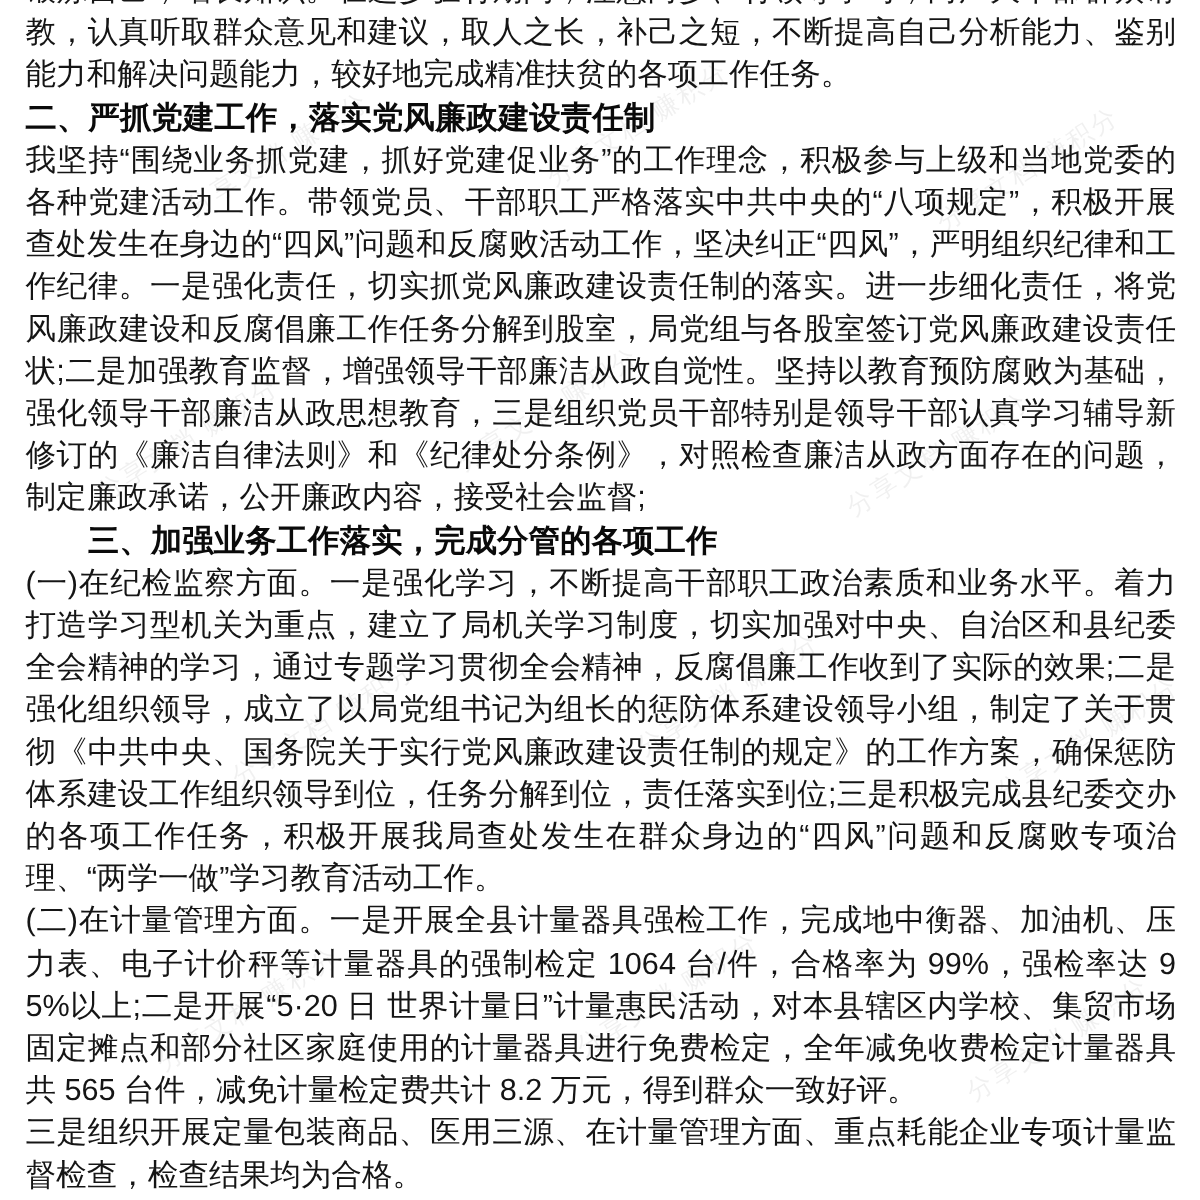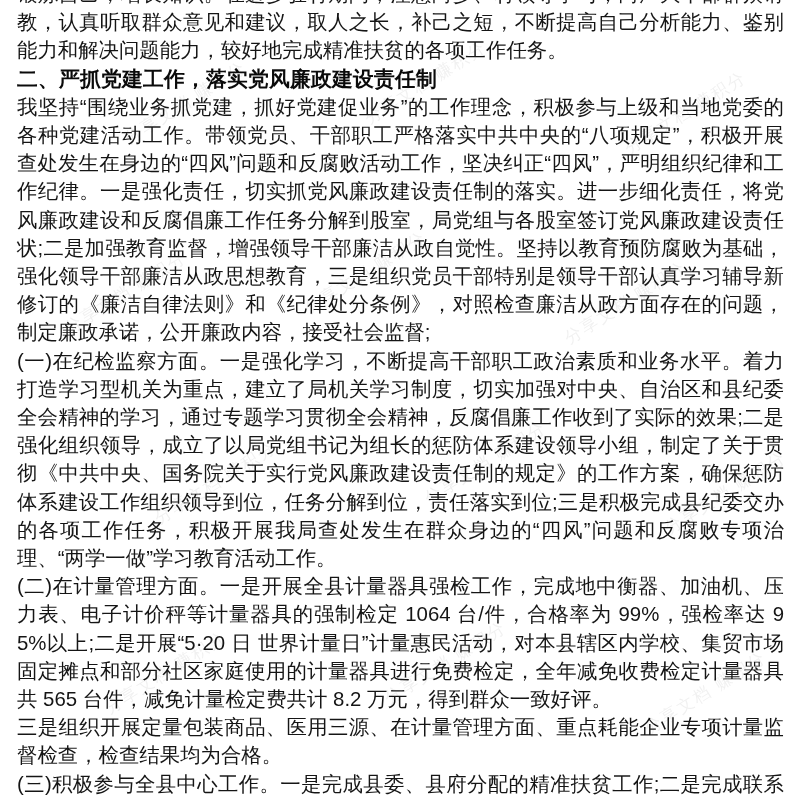--- a/index.html
+++ b/index.html
@@ -94,20 +94,21 @@
   </div>
 
   <div id="doc">
 
     <p class="para">锻炼自己，增长知识。在进乡驻村期间，注意向乡、村领导学习，向广大干部群众请教，认真听取群众意见和建议，取人之长，补己之短，不断提高自己分析能力、鉴别能力和解决问题能力，较好地完成精准扶贫的各项工作任务。</p>
 
     <p class="heading">二、严抓党建工作，落实党风廉政建设责任制</p>
 
     <p class="para">我坚持“围绕业务抓党建，抓好党建促业务”的工作理念，积极参与上级和当地党委的各种党建活动工作。带领党员、干部职工严格落实中共中央的“八项规定”，积极开展查处发生在身边的“四风”问题和反腐败活动工作，坚决纠正“四风”，严明组织纪律和工作纪律。一是强化责任，切实抓党风廉政建设责任制的落实。进一步细化责任，将党风廉政建设和反腐倡廉工作任务分解到股室，局党组与各股室签订党风廉政建设责任状;二是加强教育监督，增强领导干部廉洁从政自觉性。坚持以教育预防腐败为基础，强化领导干部廉洁从政思想教育，三是组织党员干部特别是领导干部认真学习辅导新修订的《廉洁自律法则》和《纪律处分条例》，对照检查廉洁从政方面存在的问题，制定廉政承诺，公开廉政内容，接受社会监督;</p>
 
+    <p class="heading indent">三、加强业务工作落实，完成分管的各项工作</p>
 
     <p class="para">(一)在纪检监察方面。一是强化学习，不断提高干部职工政治素质和业务水平。着力打造学习型机关为重点，建立了局机关学习制度，切实加强对中央、自治区和县纪委全会精神的学习，通过专题学习贯彻全会精神，反腐倡廉工作收到了实际的效果;二是强化组织领导，成立了以局党组书记为组长的惩防体系建设领导小组，制定了关于贯彻《中共中央、国务院关于实行党风廉政建设责任制的规定》的工作方案，确保惩防体系建设工作组织领导到位，任务分解到位，责任落实到位;三是积极完成县纪委交办的各项工作任务，积极开展我局查处发生在群众身边的“四风”问题和反腐败专项治理、“两学一做”学习教育活动工作。</p>
 
     <p class="para">(二)在计量管理方面。一是开展全县计量器具强检工作，完成地中衡器、加油机、压力表、电子计价秤等计量器具的强制检定 1064 台/件，合格率为 99%，强检率达 95%以上;二是开展“5·20 日 世界计量日”计量惠民活动，对本县辖区内学校、集贸市场固定摊点和部分社区家庭使用的计量器具进行免费检定，全年减免收费检定计量器具共 565 台件，减免计量检定费共计 8.2 万元，得到群众一致好评。</p>
 
     <p class="para">三是组织开展定量包装商品、医用三源、在计量管理方面、重点耗能企业专项计量监督检查，检查结果均为合格。</p>
 
     <p class="para">(三)积极参与全县中心工作。一是完成县委、县府分配的精准扶贫工作;二是完成联系村的扶贫帮扶工作工作;三是积极开展下达的拆迁户动员等工作。</p>
 
   </div>

